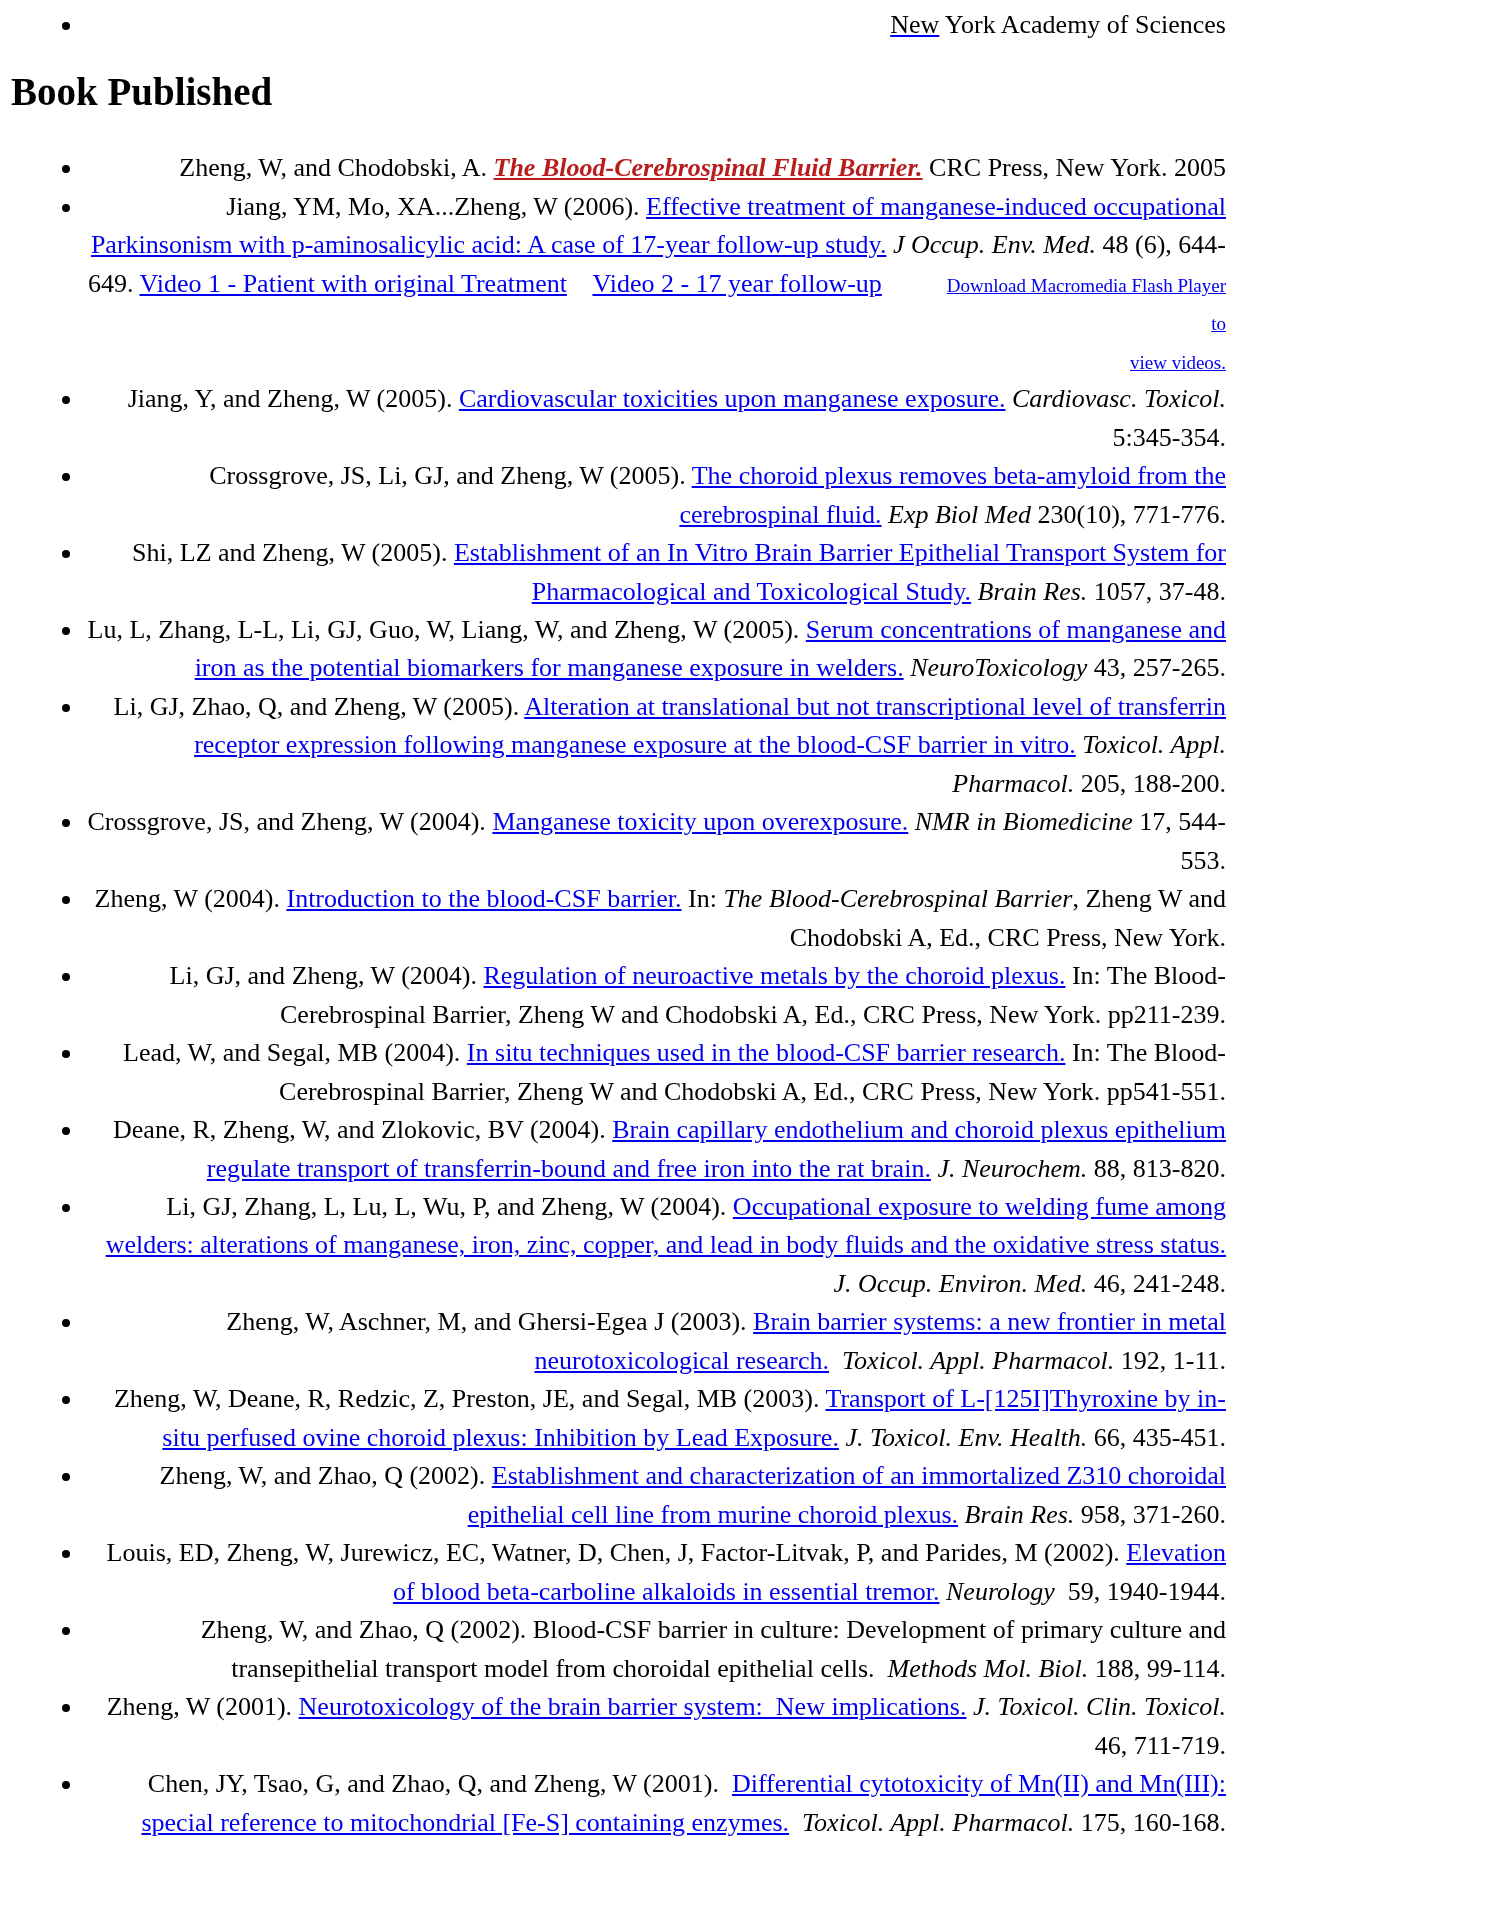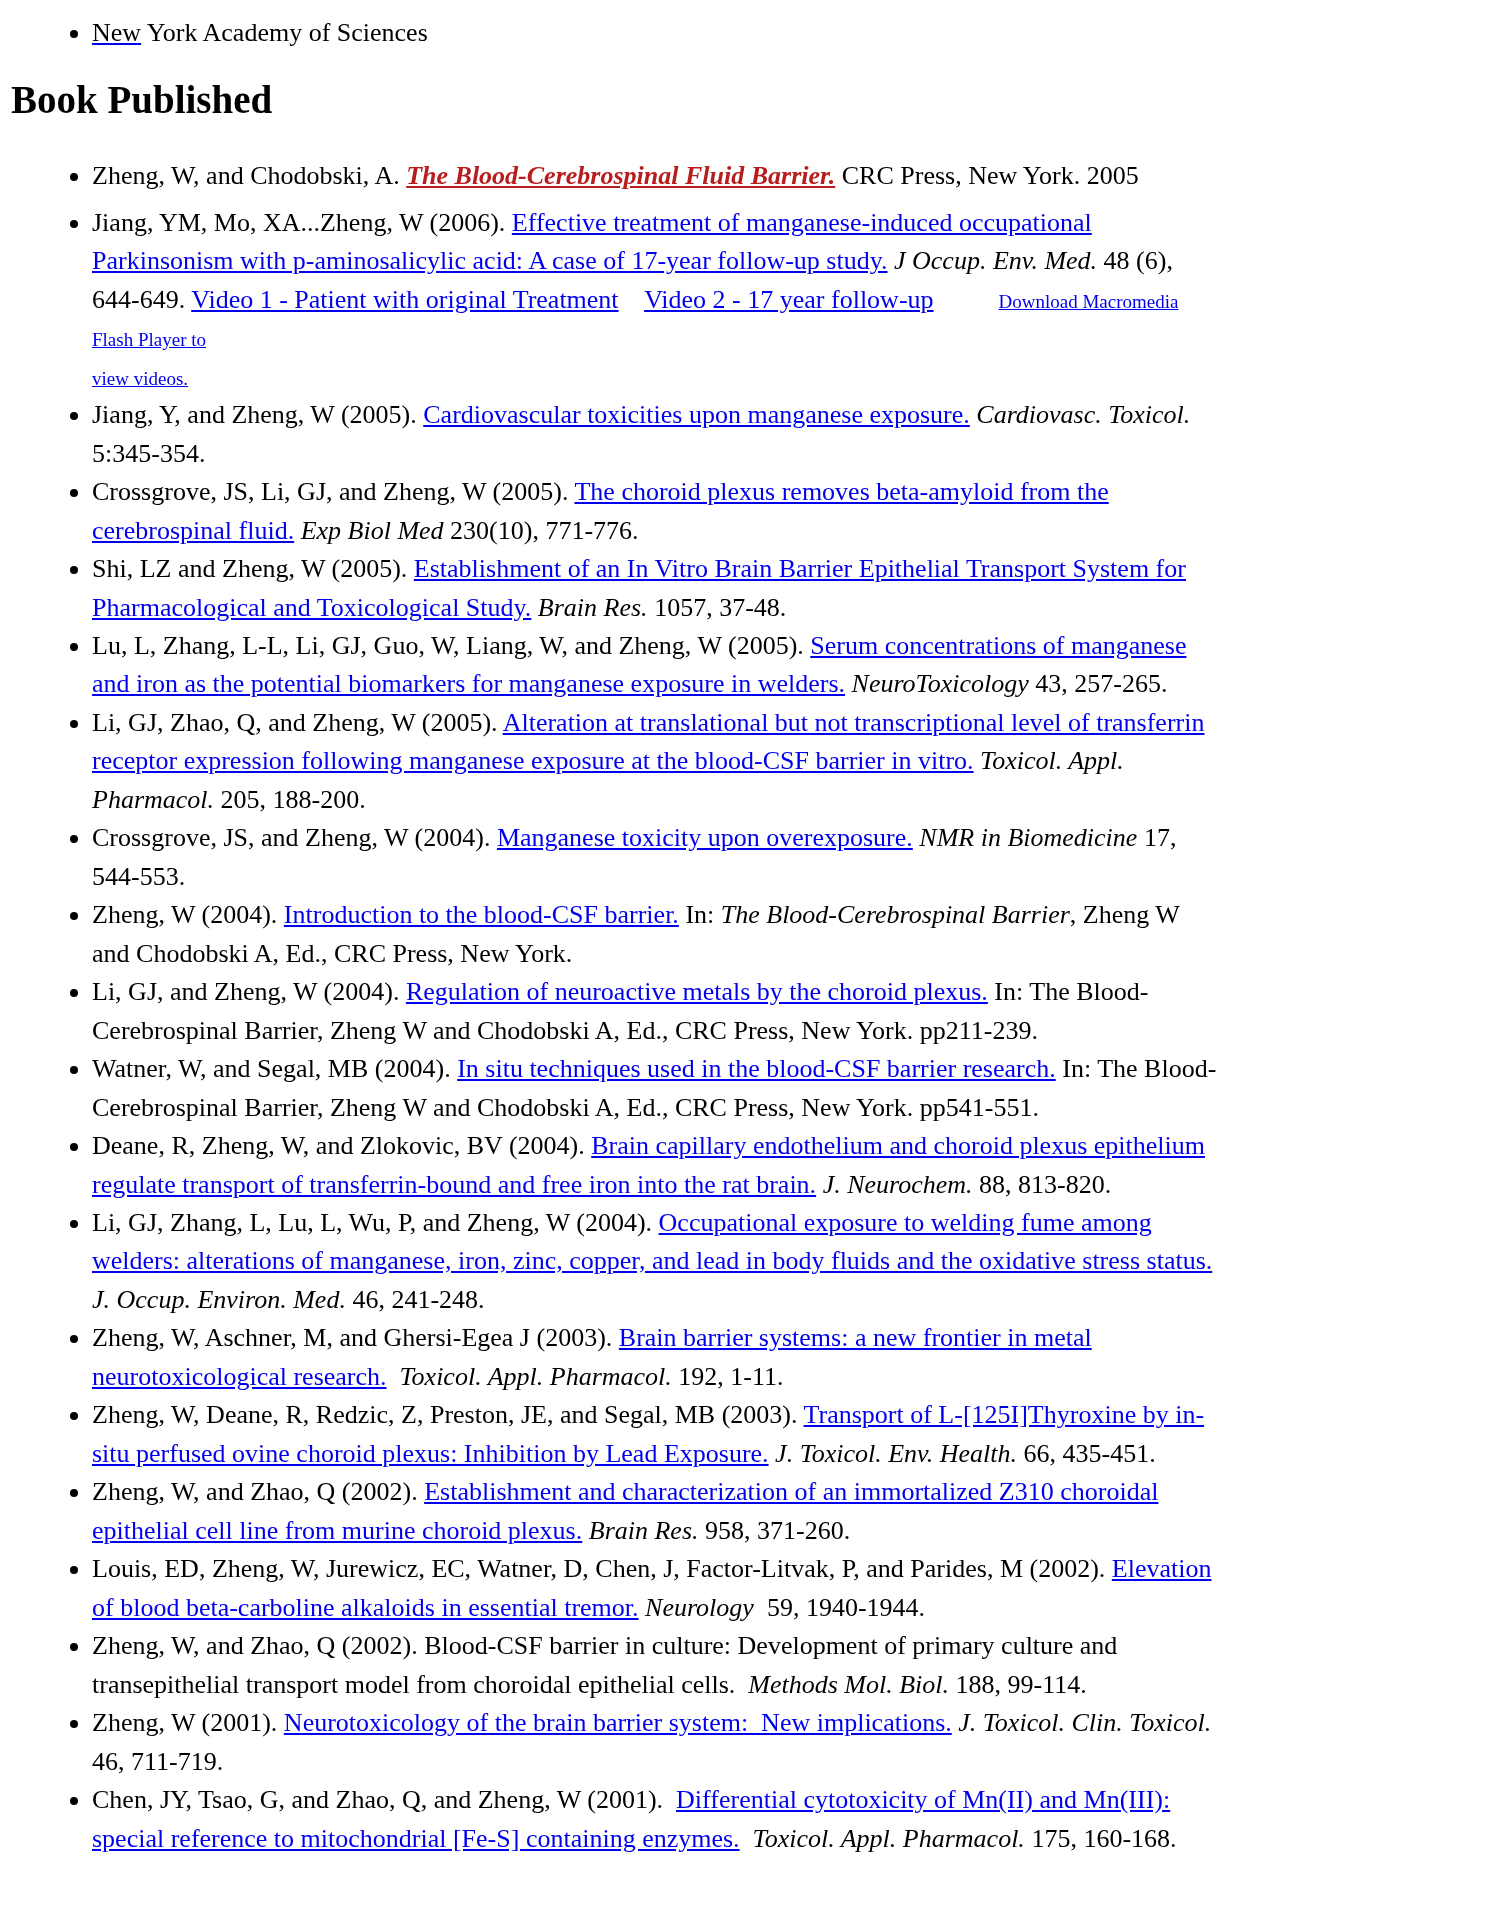--- a/index.html
+++ b/index.html
@@ -12,23 +12,24 @@
     color: #000000;
   }
   h2 {
     font-family: "Liberation Serif", "DejaVu Serif", serif;
     font-size: 39px;
     font-weight: bold;
     line-height: 1.1;
     margin: 27px 0 35px 0;
   }
   ul {
-    margin: 8px;
+    margin: 0;
     padding-left: 73px;
     list-style: disc outside;
+    text-align: right;
   }
   ul.affil { margin-bottom: 2px; }
   li { margin: 0; padding: 0; }
   
   .p { }
   .b  { font-weight: normal; }
   .i  { font-style: italic; }
   .l  { color: #0000ee; text-decoration: underline; cursor: pointer; }
   .lbi{ color: #b91c1c; text-decoration: underline; font-weight: bold; font-style: italic; cursor: pointer; }
   .ls { color: #0000ee; text-decoration: underline; font-size: 19px; cursor: pointer; }
@@ -50,21 +51,21 @@
   <ul>
       <li><span class="p">Jiang, YM, Mo, XA...</span><span class="b">Zheng, W</span><span class="p"> (2006). </span><span class="l">Effective treatment of manganese-induced occupational Parkinsonism with p-aminosalicylic acid: A case of 17-year follow-up study.</span><span class="i"> J Occup. Env. Med. </span><span class="b">48 (6)</span><span class="p">, 644-649. </span><span class="l">Video 1 - Patient with original Treatment</span><span class="p">&nbsp;&nbsp;&nbsp; </span><span class="l">Video 2 - 17 year follow-up</span><span class="p">&nbsp;&nbsp;&nbsp;&nbsp;&nbsp;&nbsp;&nbsp;&nbsp;&nbsp; </span><span class="ls">Download Macromedia Flash Player to</span><br><span class="ls">view videos.</span></li>
       <li><span class="p">Jiang, Y, and </span><span class="b">Zheng, W</span><span class="p"> (2005). </span><span class="l">Cardiovascular toxicities upon manganese exposure.</span><span class="i"> Cardiovasc. Toxicol. </span><span class="b">5</span><span class="p">:345-354.</span></li>
       <li><span class="p">Crossgrove, JS, Li, GJ, and </span><span class="b">Zheng, W</span><span class="p"> (2005). </span><span class="l">The choroid plexus removes beta-amyloid from the cerebrospinal fluid.</span><span class="i"> Exp Biol Med </span><span class="b">230(10)</span><span class="p">, 771-776.</span></li>
       <li><span class="p">Shi, LZ and </span><span class="b">Zheng, W</span><span class="p"> (2005). </span><span class="l">Establishment of an In Vitro Brain Barrier Epithelial Transport System for Pharmacological and Toxicological Study.</span><span class="i"> Brain Res. </span><span class="b">1057</span><span class="p">, 37-48.</span></li>
       <li><span class="p">Lu, L, Zhang, L-L, Li, GJ, Guo, W, Liang, W, and </span><span class="b">Zheng, W</span><span class="p"> (2005). </span><span class="l">Serum concentrations of manganese and iron as the potential biomarkers for manganese exposure in welders.</span><span class="i"> NeuroToxicology </span><span class="b">43</span><span class="p">, 257-265.</span></li>
       <li><span class="p">Li, GJ, Zhao, Q, and </span><span class="b">Zheng, W</span><span class="p"> (2005). </span><span class="l">Alteration at translational but not transcriptional level of transferrin receptor expression following manganese exposure at the blood-CSF barrier in vitro.</span><span class="i"> Toxicol. Appl. Pharmacol. </span><span class="b">205</span><span class="p">, 188-200.</span></li>
       <li><span class="p">Crossgrove, JS, and </span><span class="b">Zheng, W</span><span class="p"> (2004). </span><span class="l">Manganese toxicity upon overexposure.</span><span class="i"> NMR in Biomedicine </span><span class="b">17</span><span class="p">, 544-553.</span></li>
       <li><span class="b">Zheng, W</span><span class="p"> (2004). </span><span class="l">Introduction to the blood-CSF barrier.</span><span class="p"> In: </span><span class="i">The Blood-Cerebrospinal Barrier</span><span class="p">, Zheng W and Chodobski A, Ed., CRC Press, New York.</span></li>
       <li><span class="p">Li, GJ, and </span><span class="b">Zheng, W</span><span class="p"> (2004). </span><span class="l">Regulation of neuroactive metals by the choroid plexus.</span><span class="p"> In: The Blood-Cerebrospinal Barrier, Zheng W and Chodobski A, Ed., CRC Press, New York. </span><span class="b">pp211-239.</span></li>
-      <li><span class="b">Watner, W,</span><span class="p"> and Segal, MB (2004). </span><span class="l">In situ techniques used in the blood-CSF barrier research.</span><span class="p"> In: The Blood-Cerebrospinal Barrier, Zheng W and Chodobski A, Ed., CRC Press, New York. </span><span class="b">pp541-551.</span></li>
+      <li><span class="b">Lead, W,</span><span class="p"> and Segal, MB (2004). </span><span class="l">In situ techniques used in the blood-CSF barrier research.</span><span class="p"> In: The Blood-Cerebrospinal Barrier, Zheng W and Chodobski A, Ed., CRC Press, New York. </span><span class="b">pp541-551.</span></li>
       <li><span class="p">Deane, R, </span><span class="b">Zheng, W</span><span class="p">, and Zlokovic, BV (2004). </span><span class="l">Brain capillary endothelium and choroid plexus epithelium regulate transport of transferrin-bound and free iron into the rat brain.</span><span class="i"> J. Neurochem. </span><span class="b">88</span><span class="p">, 813-820.</span></li>
       <li><span class="p">Li, GJ, Zhang, L, Lu, L, Wu, P, and </span><span class="b">Zheng, W</span><span class="p"> (2004). </span><span class="l">Occupational exposure to welding fume among welders: alterations of manganese, iron, zinc, copper, and lead in body fluids and the oxidative stress status.</span><span class="i"> J. Occup. Environ. Med. </span><span class="b">46</span><span class="p">, 241-248.</span></li>
       <li><span class="b">Zheng, W</span><span class="p">, Aschner, M, and Ghersi-Egea J (2003). </span><span class="l">Brain barrier systems: a new frontier in metal neurotoxicological research.</span><span class="i">&nbsp; Toxicol. Appl. Pharmacol. </span><span class="b">192</span><span class="p">, 1-11.</span></li>
       <li><span class="b">Zheng, W</span><span class="p">, Deane, R, Redzic, Z, Preston, JE, and Segal, MB (2003). </span><span class="l">Transport of L-[125I]Thyroxine by in-situ perfused ovine choroid plexus: Inhibition by Lead Exposure.</span><span class="i"> J. Toxicol. Env. Health. </span><span class="b">66</span><span class="p">, 435-451.</span></li>
       <li><span class="b">Zheng, W</span><span class="p">, and Zhao, Q (2002). </span><span class="l">Establishment and characterization of an immortalized Z310 choroidal epithelial cell line from murine choroid plexus.</span><span class="i"> Brain Res. </span><span class="b">958</span><span class="p">, 371-260.</span></li>
       <li><span class="p">Louis, ED, </span><span class="b">Zheng, W</span><span class="p">, Jurewicz, EC, Watner, D, Chen, J, Factor-Litvak, P, and Parides, M (2002). </span><span class="l">Elevation of blood beta-carboline alkaloids in essential tremor.</span><span class="i"> Neurology&nbsp; </span><span class="b">59</span><span class="p">, 1940-1944.</span></li>
       <li><span class="b">Zheng, W</span><span class="p">, and Zhao, Q (2002). Blood-CSF barrier in culture: Development of primary culture and transepithelial transport model from choroidal epithelial cells. </span><span class="i">&nbsp;Methods Mol. Biol. </span><span class="p">188, 99-114.</span></li>
       <li><span class="b">Zheng, W</span><span class="p"> (2001). </span><span class="l">Neurotoxicology of the brain barrier system:&nbsp; New implications.</span><span class="i"> J. Toxicol. Clin. Toxicol. </span><span class="b">46</span><span class="p">, 711-719.</span></li>
       <li><span class="p">Chen, JY, Tsao, G, and Zhao, Q, and </span><span class="b">Zheng, W</span><span class="p"> (2001).&nbsp; </span><span class="l">Differential cytotoxicity of Mn(II) and Mn(III): special reference to mitochondrial [Fe-S] containing enzymes.</span><span class="i">&nbsp; Toxicol. Appl. Pharmacol. </span><span class="b">175</span><span class="p">, 160-168.</span></li>
     </ul>

